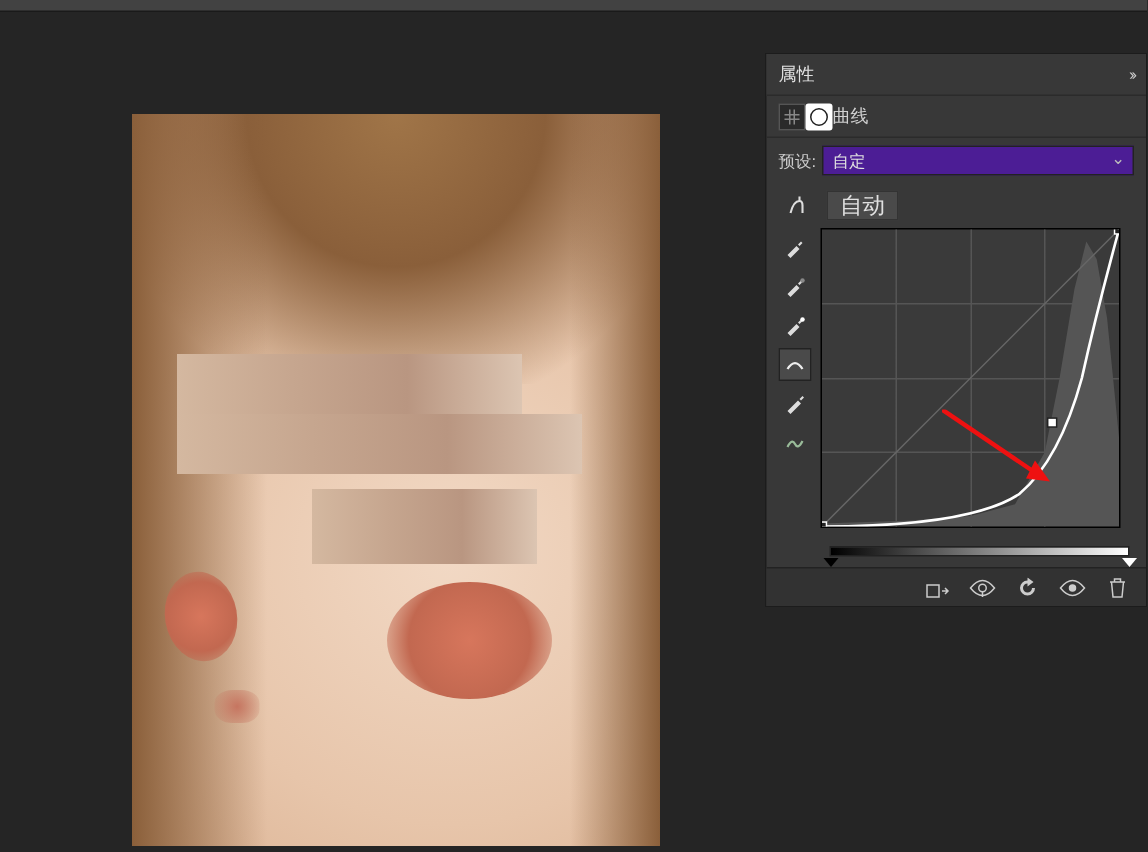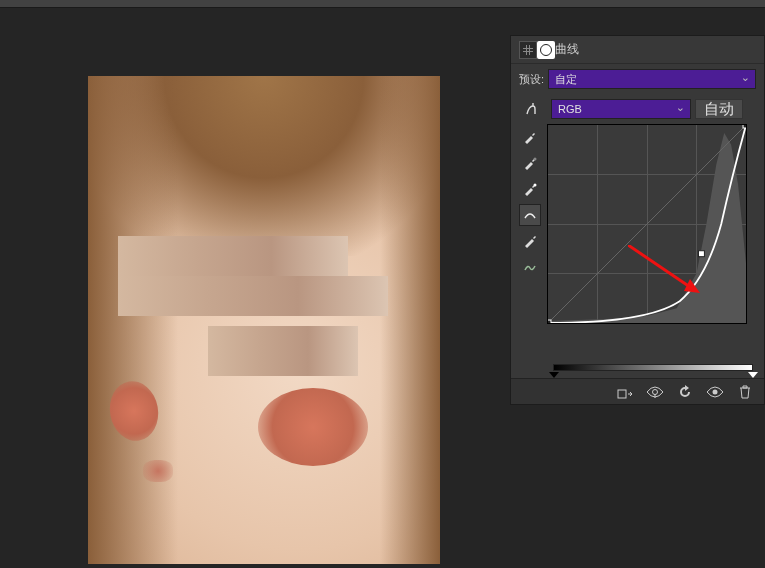--- a/index.html
+++ b/index.html
@@ -307,43 +307,44 @@
     <div class="censor-block cb1"></div>
     <div class="censor-block cb2"></div>
     <div class="censor-block cb3"></div>
     <div class="blush bl1"></div>
     <div class="blush bl2"></div>
     <div class="lip"></div>
   </div>
 </div>
 
 <div class="panel">
+  <div class="panel-header">
+    <span class="title">属性</span>
+    <span class="collapse">››</span>
+  </div>
 
   <div class="sub-header">
     <span class="mini-icon grid"></span>
     <span class="mini-icon circle"></span>
     <span class="type-label">曲线</span>
   </div>
 
   <div class="row">
     <span class="lbl">预设:</span>
     <div class="dropdown">
       <span>自定</span>
     </div>
   </div>
 
   <div class="row">
     <span class="finger-icon">
       <svg width="18" height="16" viewBox="0 0 18 16">
           <path d="M3 13 Q5 5 9 5 Q11 5 11 8 L11 13 M9 5 L9 2" stroke="#ddd" stroke-width="1.4" fill="none"></path>
         </svg>
     </span>
-    <div class="dropdown" style="flex:0 0 140px">
-      <span>RGB</span>
-    </div>
     <div class="auto-btn">
       <span>自动</span>
     </div>
   </div>
 
   <div class="curve-area">
     <div class="tool-col">
       <div class="tool-btn">
         <svg width="14" height="14" viewBox="0 0 14 14">
             <path d="M2 12 L8 6 L10 8 L4 14 Z M9 5 L11 3 L12 4 L10 6 Z" fill="#ddd"></path>

